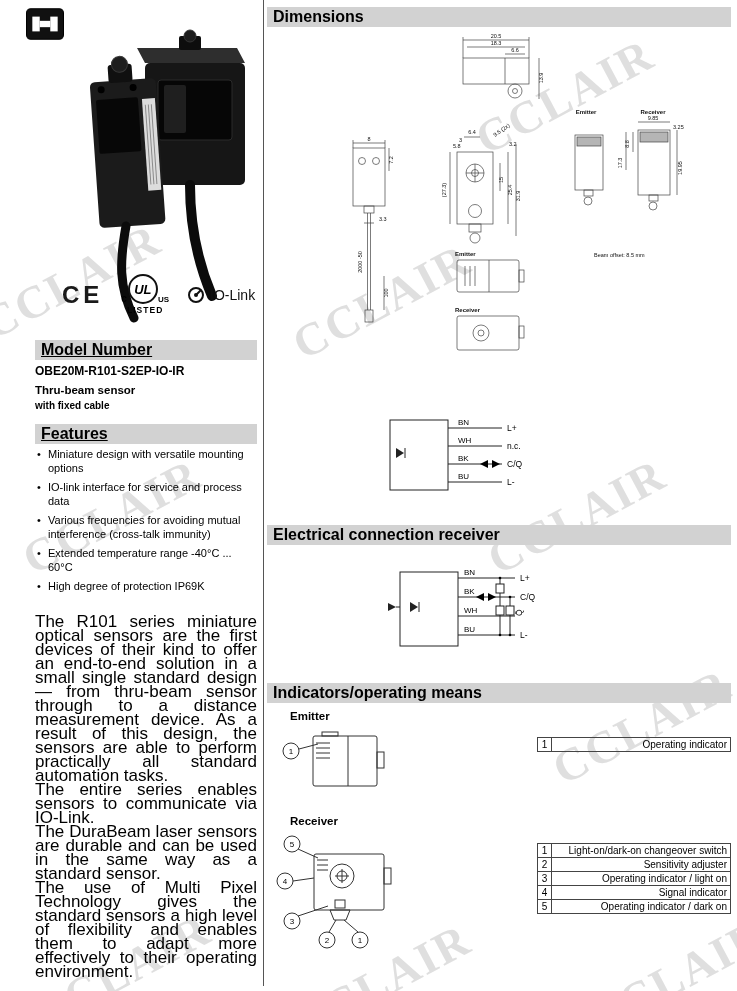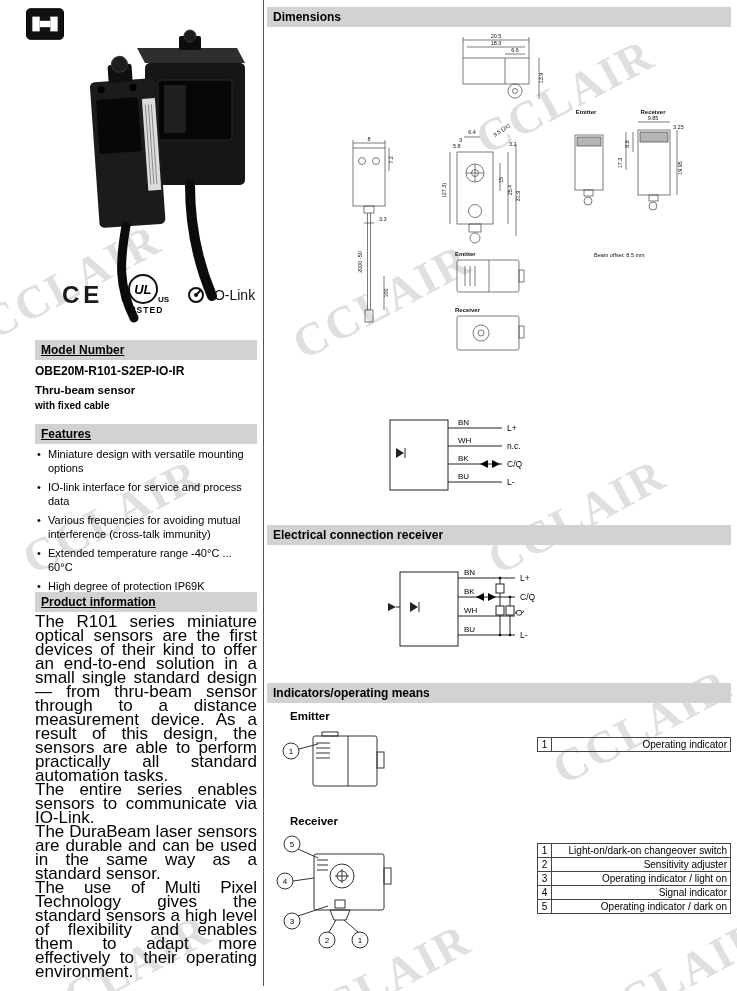--- a/index.html
+++ b/index.html
@@ -4,21 +4,21 @@
 <style>
   * { margin:0; padding:0; box-sizing:border-box; }
   html,body { width:737px; height:991px; background:#fff; }
   body { font-family:"Liberation Sans", sans-serif; color:#000; }
   #page { position:relative; width:737px; height:991px; background:#fff; overflow:hidden; }
 
   .wm { position:absolute; font-family:"Liberation Serif", serif; font-weight:bold;
         font-size:46px; letter-spacing:2px; color:rgba(150,150,150,0.30);
         transform:rotate(-28deg); white-space:nowrap; pointer-events:none; }
 
-  .hdr { position:absolute; background:#d2d2d2; font-weight:bold; font-size:12px;
+  .hdr { position:absolute; background:#d2d2d2; font-weight:bold; font-size:16px;
          height:20px; line-height:20px; padding-left:6px; }
   .hdr.lft { left:35px; width:222px;text-decoration:underline; }
   .hdr.rgt { left:267px; width:464px; }
 
   #divider { position:absolute; left:263px; top:0; width:1px; height:986px; background:#555; }
 
   #brand-logo { position:absolute; left:26px; top:8px; width:38px; height:32px; }
   #photo { position:absolute; left:40px; top:28px; width:225px; height:300px; }
 
   #certs { position:absolute; left:62px; top:274px; display:flex; align-items:center; gap:18px; }
@@ -151,21 +151,20 @@
 
   <div class="hdr lft" style="top:424px">Features</div>
   <ul id="features-list">
     <li>Miniature design with versatile mounting options</li>
     <li>IO-link interface for service and process data</li>
     <li>Various frequencies for avoiding mutual interference (cross-talk immunity)</li>
     <li>Extended temperature range -40°C ... 60°C</li>
     <li>High degree of protection IP69K</li>
   </ul>
 
-  <div class="hdr lft" style="top:592px">Product information</div>
   <div id="product-info">
     <p>The R101 series miniature optical sensors are the first devices of their kind to offer an end-to-end solution in a small single standard design — from thru-beam sensor through to a distance measurement device. As a result of this design, the sensors are able to perform practically all standard automation tasks.</p>
     <p>The entire series enables sensors to communicate via IO-Link.</p>
     <p>The DuraBeam laser sensors are durable and can be used in the same way as a standard sensor.</p>
     <p>The use of Multi Pixel Technology gives the standard sensors a high level of flexibility and enables them to adapt more effectively to their operating environment.</p>
   </div>
 
   <div class="hdr rgt" style="top:7px">Dimensions</div>
 
   <svg class="dims" viewBox="0 0 464 338">

